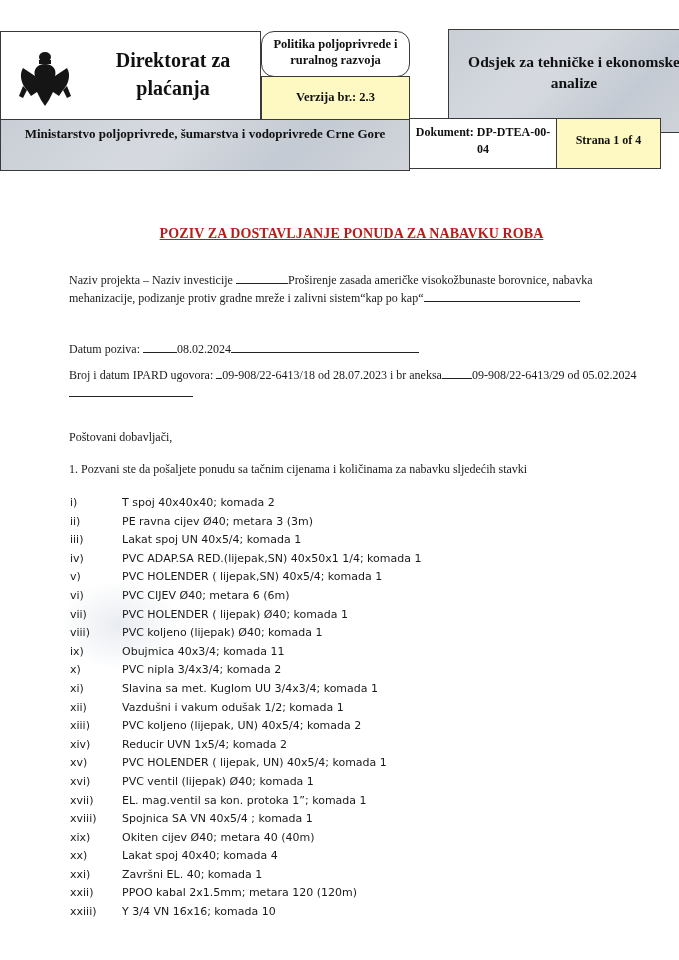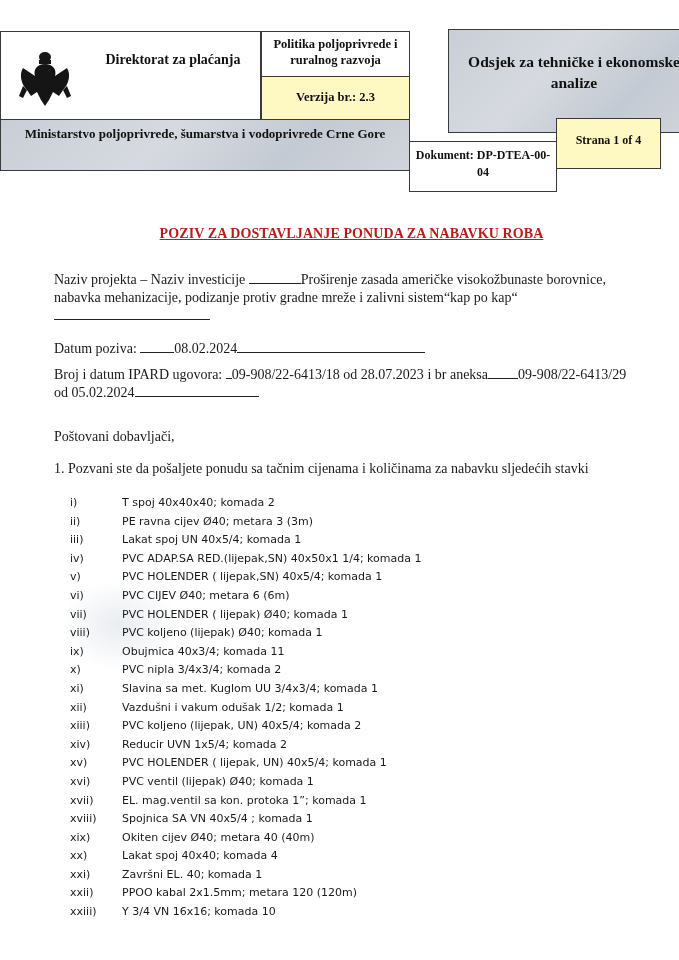--- a/index.html
+++ b/index.html
@@ -2,42 +2,42 @@
 <html><head>
   <meta charset="utf-8">
   <style>
     * { margin: 0; padding: 0; box-sizing: border-box; }
     html, body { width: 679px; height: 960px; background: #ffffff; overflow: hidden; }
     body { position: relative; font-family: "Liberation Serif", serif; color: #1a1a1a; }
     .hdr { position: absolute; border: 1.5px solid #3a3a3a; }
     .shade { background: linear-gradient(135deg, #c9ced6 0%, #d6dae0 40%, #c4cad3 70%, #d1d5db 100%); }
 
     .cell-logo { left: 0; top: 31px; width: 261px; height: 89px; background: #fff; }
-    .cell-pol { left: 261px; top: 31px; width: 149px; height: 46px; background: #fff; }
+    .cell-pol { left: 261px; top: 31px; width: 149px; height: 46px; background: #fff; border-radius: 13px; }
     .cell-ver { left: 261px; top: 76px; width: 149px; height: 44px; background: #fef9c3; }
     .cell-odsj { left: 409px; top: 29px; width: 252px; height: 104px; margin-left: 39px; }
     .cell-min { left: 0; top: 119px; width: 410px; height: 52px; }
-    .cell-dok { left: 409px; top: 118px; width: 148px; height: 51px; background: #fff; margin-top: 23px; }
+    .cell-dok { left: 409px; top: 118px; width: 148px; height: 51px; background: #fff; }
     .cell-str { left: 556px; top: 118px; width: 105px; height: 51px; background: #fef9c3; }
 
     .logo { position: absolute; left: 16px; top: 18px; width: 56px; height: 58px; }
     .dir-title { position: absolute; left: 92px; top: 14px; width: 160px; text-align: center;
-      font-weight: bold; font-size: 14px; line-height: 28px; color: #111; }
+      font-weight: bold; font-size: 20px; line-height: 28px; color: #111; }
     .cell-text { position: absolute; left: 0; right: 0; text-align: center; font-weight: bold; color: #111; }
     .cell-pol .cell-text { top: 4px; font-size: 12.5px; line-height: 16px; }
     .cell-ver .cell-text { top: 12px; font-size: 12.5px; line-height: 16px; }
     .cell-odsj .cell-text { top: 21px; font-size: 15.5px; line-height: 21px; }
     .cell-min .cell-text { top: 4px; font-size: 13px; line-height: 19px; padding: 0 4px; }
     .cell-dok .cell-text { top: 5px; font-size: 12px; line-height: 17px; }
     .cell-str .cell-text { top: 13px; font-size: 12px; line-height: 17px; }
 
     .doc-title { position: absolute; left: 12px; width: 679px; top: 226px; text-align: center;
       font-weight: bold; font-size: 14px; text-decoration: underline; color: #b91c1c; letter-spacing: 0.1px; }
 
-    .para { position: absolute; left: 54px; font-size: 14px; line-height: 18px; color: #1a1a1a; font-family: Liberation Serif, serif; }
+    .para { position: absolute; left: 69px; font-size: 12px; line-height: 18px; color: #1a1a1a; font-family: Liberation Serif, serif; }
     .p-project { top: 271px; width: 580px; }
     .p-date { top: 340px; }
     .p-ipard { top: 366px; width: 580px; }
     .p-greet { top: 428px; }
     .p-point { top: 460px; width: 600px; }
     .blank { display: inline-block; border-bottom: 1px solid #222; height: 13px; vertical-align: baseline; }
 
     .items { position: absolute; left: 70px; top: 494px; list-style: none;
       font-family: "DejaVu Sans", sans-serif; font-size: 11px; color: #1a1a1a; }
     .item { height: 18.6px; line-height: 18.6px; display: flex; }

